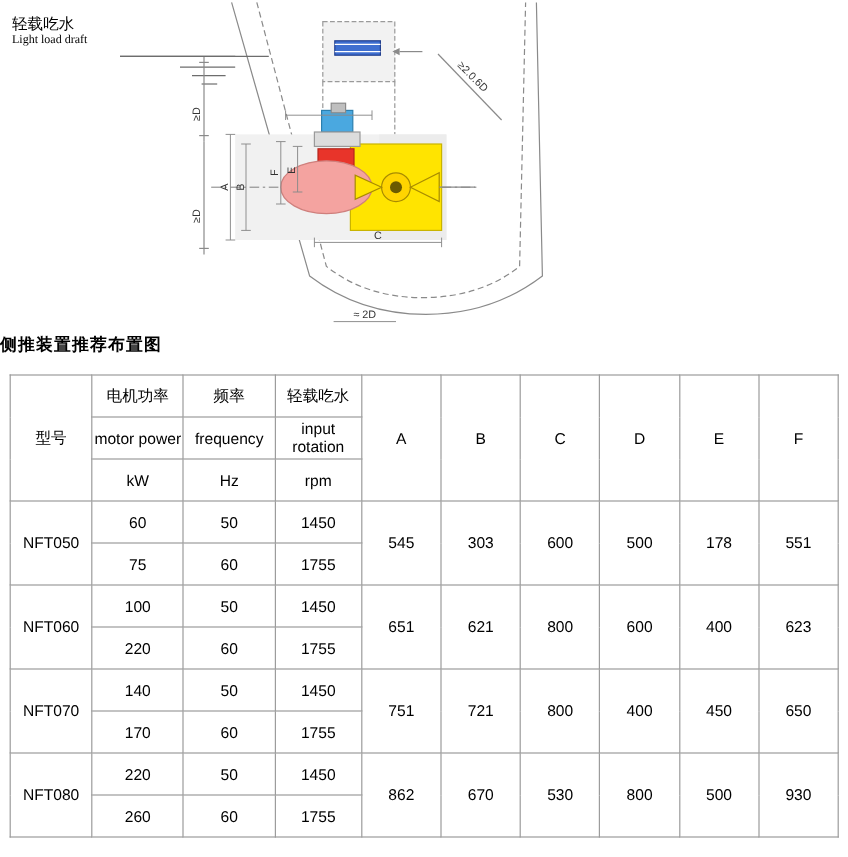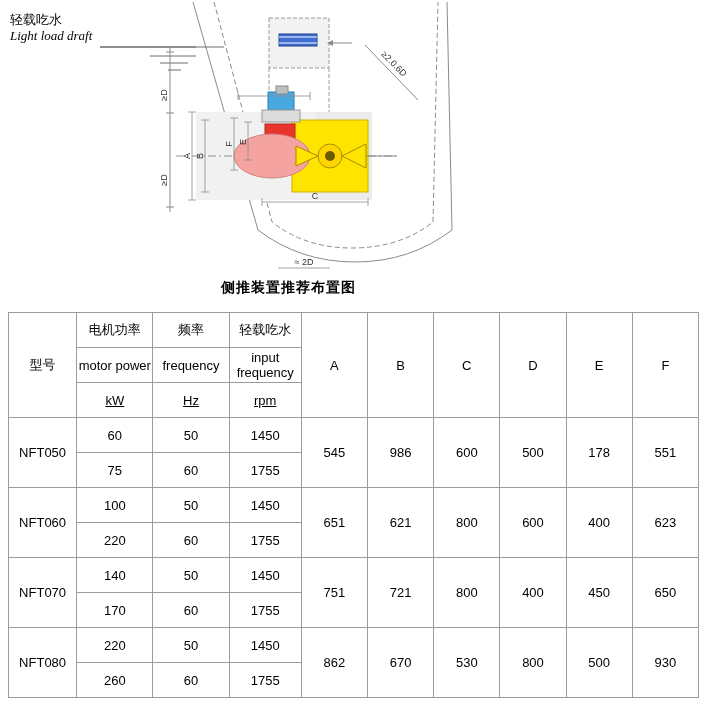--- a/index.html
+++ b/index.html
@@ -36,30 +36,28 @@
     left: 10px;
     top: 12px;
     font-size: 13px;
     line-height: 1.25;
     white-space: nowrap;
   }
   .draft-label .cn {
     font-size: 13px;
   }
   .draft-label .en {
-    font-size: 13px;
+    font-size: 10px;
     font-family: "Liberation Serif", serif;
-    font-style: italic;
   }
   .diagram-caption {
     position: absolute;
     left: 0;
     top: 279px;
     width: 577px;
-    text-align: center;
     font-size: 14px;
     font-weight: bold;
     letter-spacing: 1px;
   }
 
   
   #table-wrap {
     position: absolute;
     left: 8px;
     top: 312px;
@@ -82,21 +80,21 @@
   }
   table.spec th {
     font-size: 13px;
     margin-top: 32px;
   }
   .col-model { width: 68px; }
   .col-pwr   { width: 76px; }
   .col-freq  { width: 76px; }
   .col-rpm   { width: 72px; }
   .col-dim   { width: 66px; }
-  .hdr-unit  { font-size: 12.5px; text-decoration: underline; }
+  .hdr-unit  { font-size: 12.5px; }
   .cell-sub  { height: 34px; }
   .model-cell { font-size: 13px; }
 </style>
 </head>
 <body>
 
 <div id="page">
 
   <div id="diagram">
 
@@ -232,37 +230,37 @@
           <th rowspan="3">A</th>
           <th rowspan="3">B</th>
           <th rowspan="3">C</th>
           <th rowspan="3">D</th>
           <th rowspan="3">E</th>
           <th rowspan="3">F</th>
         </tr>
         <tr>
           <th>motor power</th>
           <th>frequency</th>
-          <th>input frequency</th>
+          <th>input rotation</th>
         </tr>
         <tr>
           <th class="hdr-unit">kW</th>
           <th class="hdr-unit">Hz</th>
           <th class="hdr-unit">rpm</th>
         </tr>
       </thead>
       <tbody>
 
         <tr>
           <td class="model-cell" rowspan="2">NFT050</td>
           <td class="cell-sub">60</td>
           <td class="cell-sub">50</td>
           <td class="cell-sub">1450</td>
           <td rowspan="2">545</td>
-          <td rowspan="2">986</td>
+          <td rowspan="2">303</td>
           <td rowspan="2">600</td>
           <td rowspan="2">500</td>
           <td rowspan="2">178</td>
           <td rowspan="2">551</td>
         </tr>
         <tr>
           <td class="cell-sub">75</td>
           <td class="cell-sub">60</td>
           <td class="cell-sub">1755</td>
         </tr>

